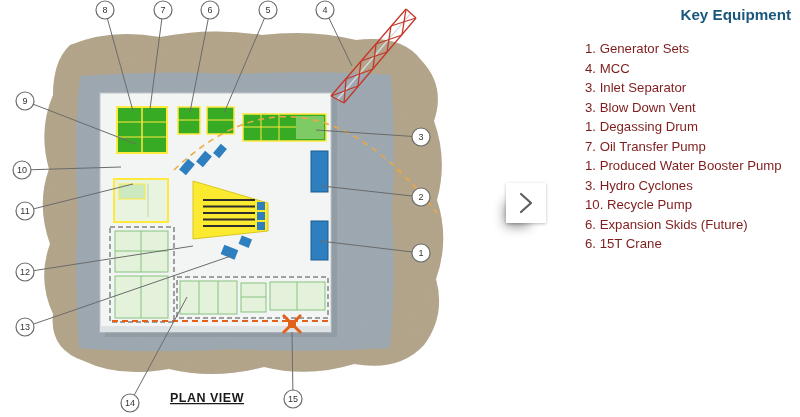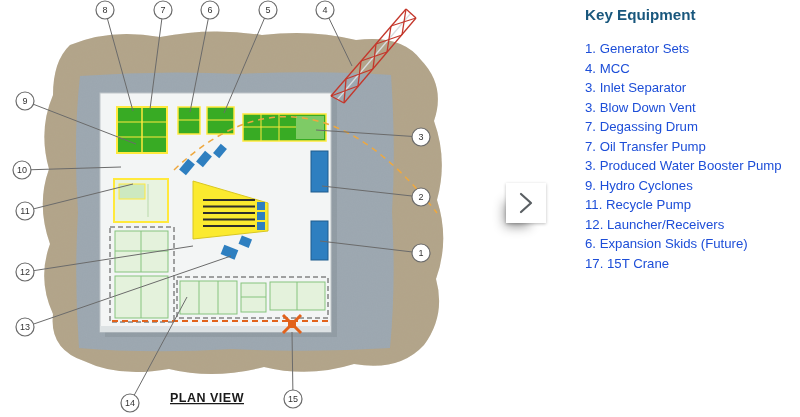--- a/index.html
+++ b/index.html
@@ -31,25 +31,25 @@
   .next-btn::before {
     content:""; position:absolute; left:-8px; bottom:-3px;
     border-style:solid; border-width:16px 0 0 12px;
     border-color: transparent transparent transparent #9fa4a8;
     z-index:-1;
   }
 
   
   .legend { position:absolute; left:585px; top:0; width:206px; }
   .legend-title {
-    margin:6px 0 0; font-size:15.2px; font-weight:700; color:#19577d;
+    margin:6px 0 0; font-size:15.2px; font-weight:700; color:#19577d;text-align:right;
   }
   .legend-list {
     margin:16px 0 8px; padding:0; list-style:none;
-    font-size:13.2px; line-height:19.5px; color:#1d4ed8;
+    font-size:13.2px; line-height:19.5px; color:#7f1d1d;
   }
 </style>
 </head>
 <body>
 
 <div class="stage">
 
   <svg class="diagram-svg" width="500" height="417" viewBox="0 0 500 417">
     <defs>
       <path id="gnd" d="M70,45 Q110,28 160,37 Q210,27 262,35 Q312,29 356,40 Q402,34 421,60 Q446,86 434,121 Q448,160 437,200 Q450,240 436,279 Q446,315 424,345 Q399,372 354,364 Q309,378 264,367 Q214,380 169,369 Q119,378 84,361 Q49,349 53,314 Q37,279 50,244 Q36,205 49,169 Q38,130 53,95 Q53,61 70,45 Z"></path>
@@ -275,24 +275,23 @@
     </svg>
   </div>
 
   <aside class="legend">
     <h2 class="legend-title">Key Equipment</h2>
     <ul class="legend-list">
       <li>1. Generator Sets</li>
       <li>4. MCC</li>
       <li>3. Inlet Separator</li>
       <li>3. Blow Down Vent</li>
-      <li>7. Degassing Drum</li>
+      <li>1. Degassing Drum</li>
       <li>7. Oil Transfer Pump</li>
-      <li>3. Produced Water Booster Pump</li>
-      <li>9. Hydro Cyclones</li>
-      <li>11. Recycle Pump</li>
-      <li>12. Launcher/Receivers</li>
+      <li>1. Produced Water Booster Pump</li>
+      <li>3. Hydro Cyclones</li>
+      <li>10. Recycle Pump</li>
       <li>6. Expansion Skids (Future)</li>
-      <li>17. 15T Crane</li>
+      <li>6. 15T Crane</li>
     </ul>
   </aside>
 
 </div>
 
 </body></html>

